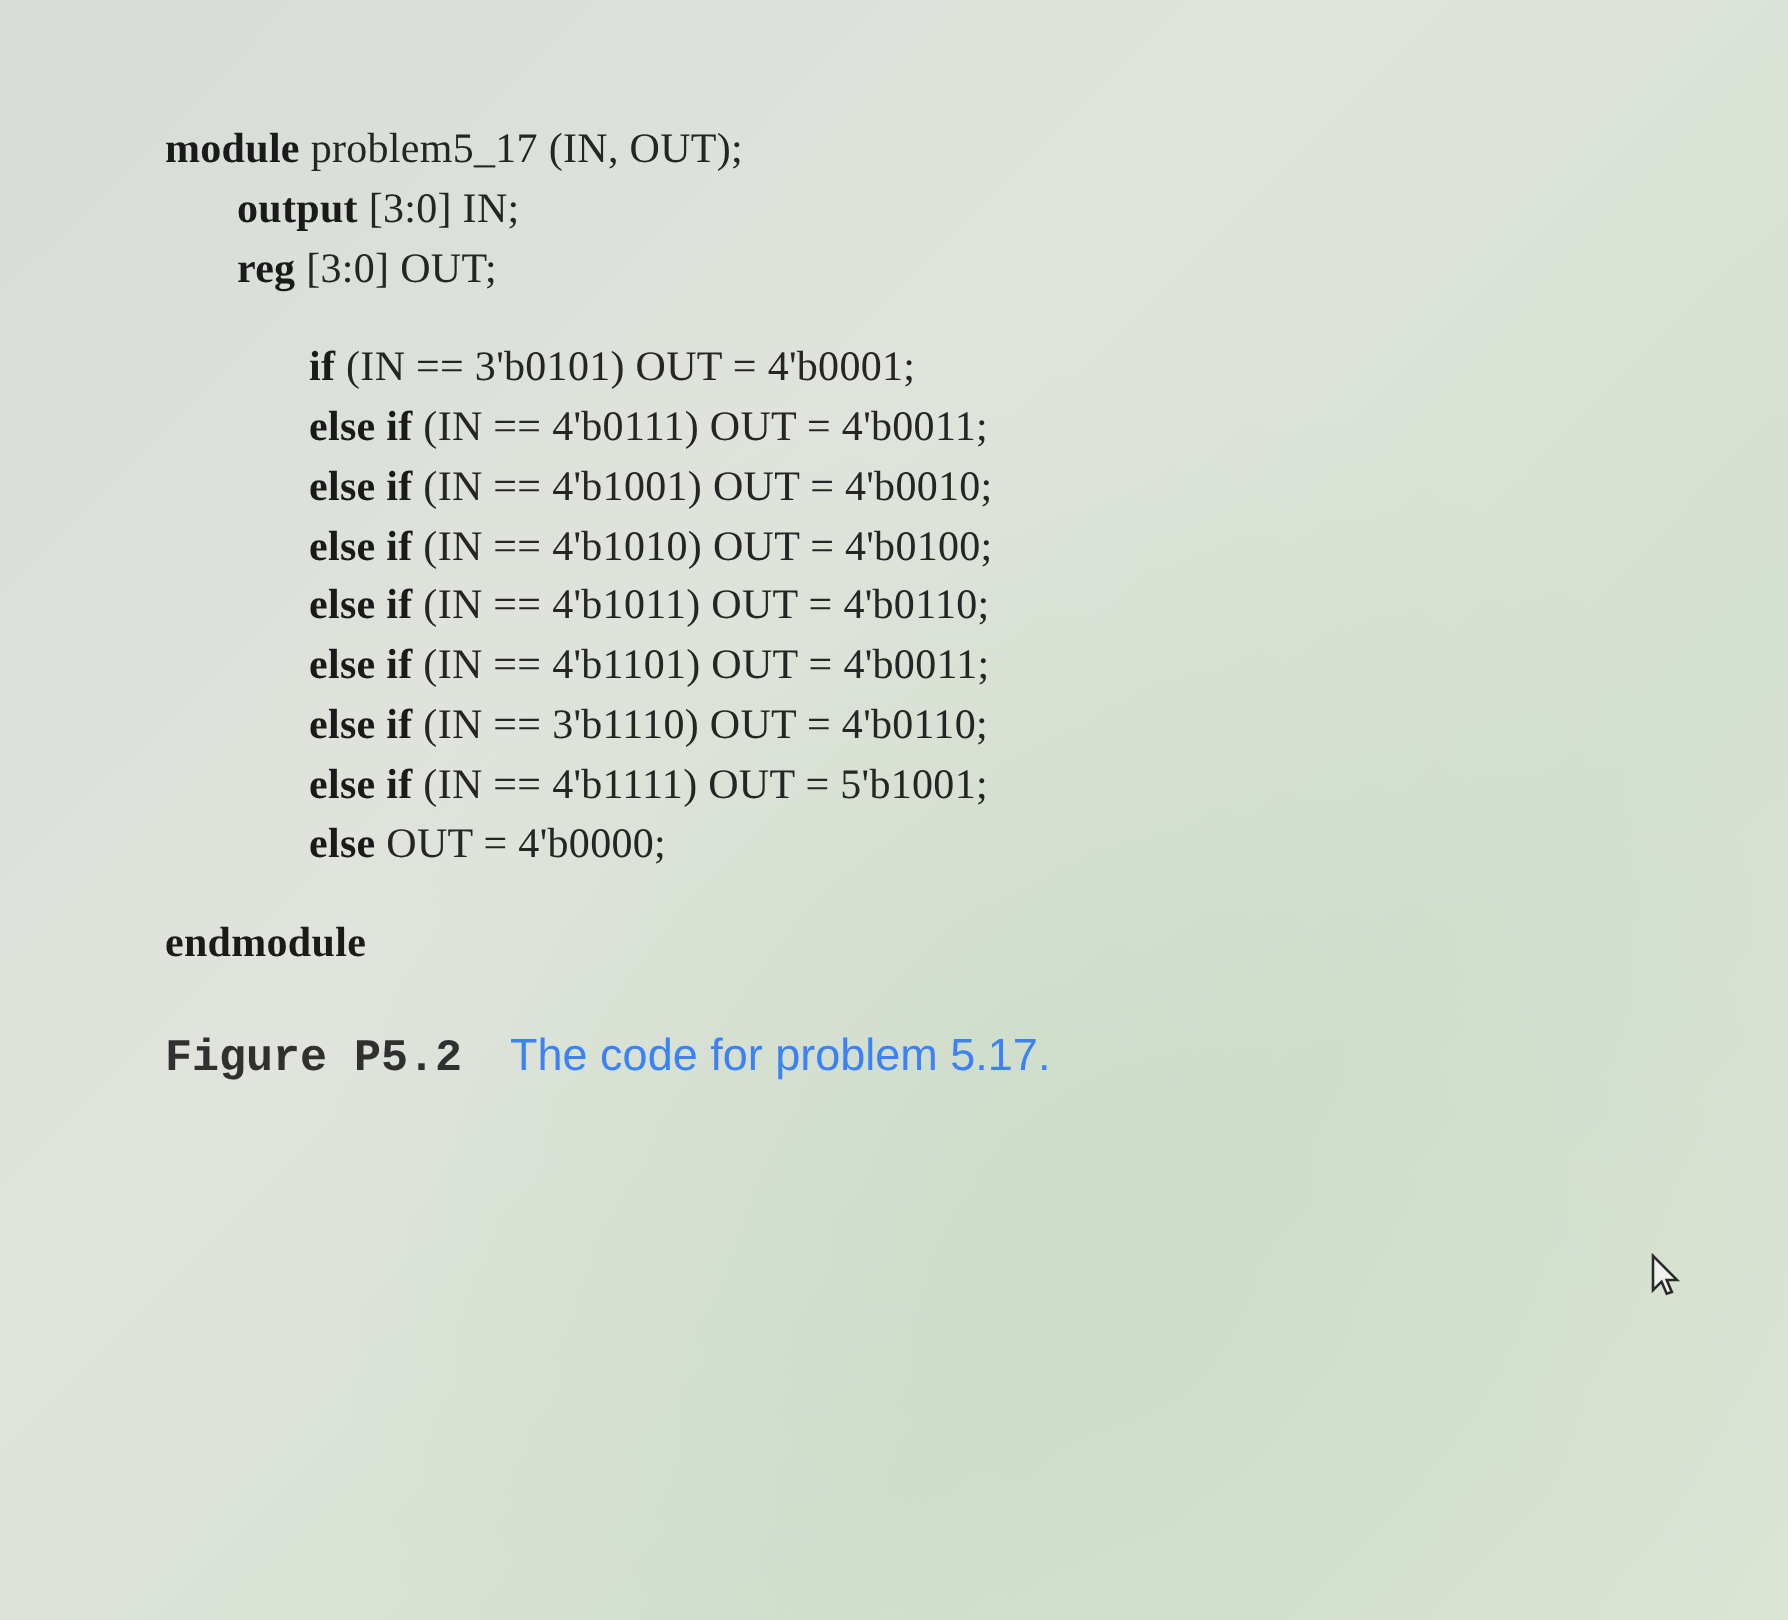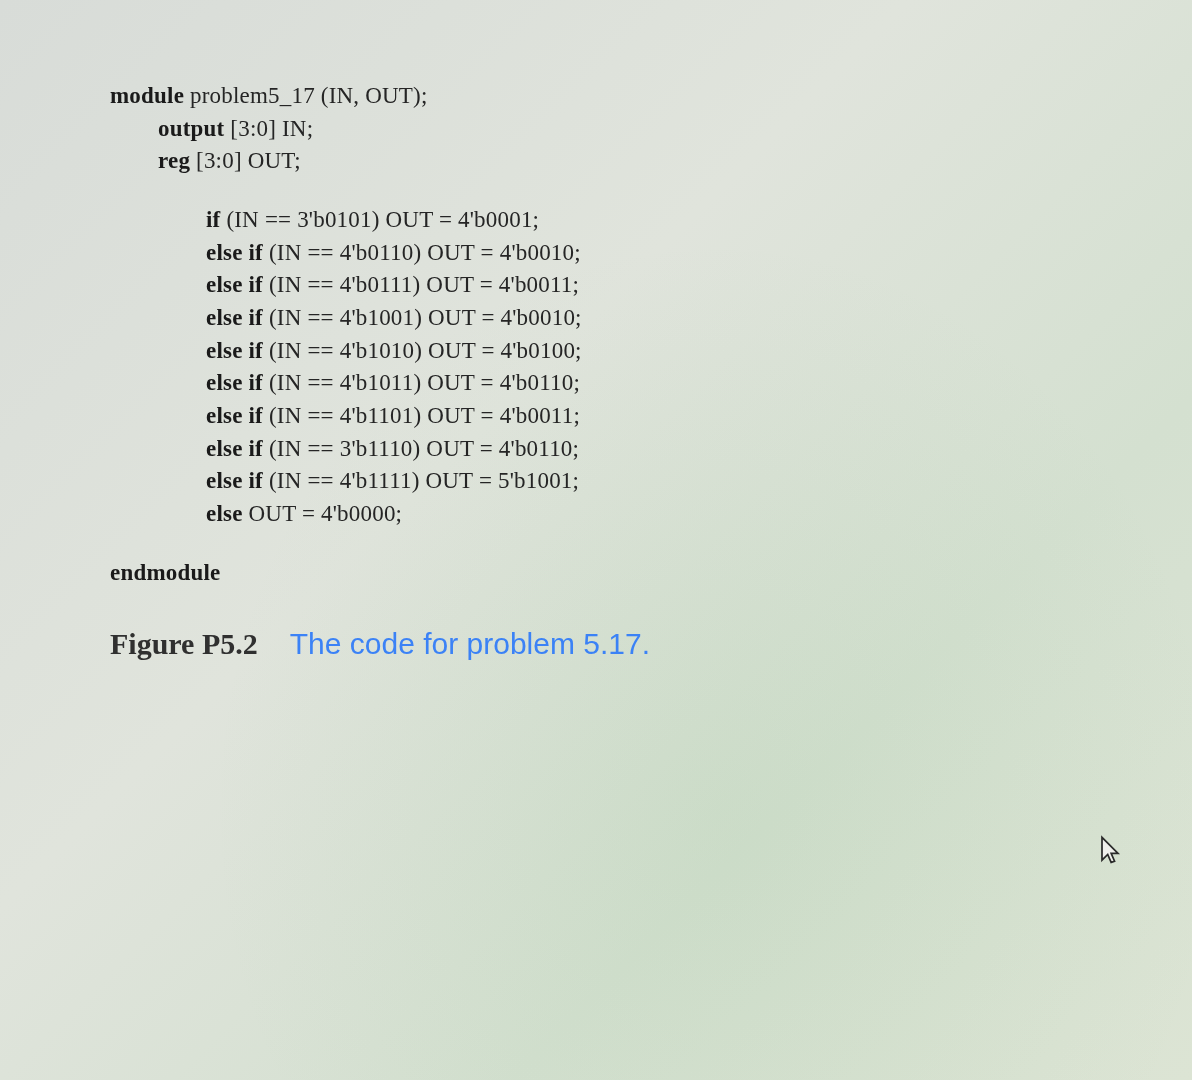--- a/index.html
+++ b/index.html
@@ -14,21 +14,21 @@
       font-family: "Times New Roman", Times, serif;
       color: #1a1a1a;
       padding: 80px 110px;
       position: relative;
       overflow: hidden;
     }
     .page {
       position: relative;
     }
     .code-block {
-      font-size: 23px;
+      font-size: 28px;
       line-height: 1.42;
       color: #252525;
     }
     .kw {
       font-weight: bold;
       color: #1a1a1a;
     }
     .indent1 {
       padding-left: 48px;
     }
@@ -42,21 +42,21 @@
     .spacer {
       height: 26px;
     }
     .caption {
       margin-top: 38px;
       font-size: 30px;
       color: #303030;
     }
     .caption-label {
       font-weight: bold;
-      font-family: Liberation Serif, serif;
+      font-family: Liberation Mono, monospace;
       margin-right: 32px;
     }
     .caption-text {
       font-family: Arial, Helvetica, sans-serif;
       color: #3b82f6;
     }
     .cursor {
       position: absolute;
       right: 70px;
       top: 835px;
@@ -84,21 +84,20 @@
 
 <div class="page">
   <div class="code-block">
     <div class="line"><span class="kw">module</span><span>  problem5_17 (IN, OUT);</span></div>
     <div class="line indent1"><span class="kw">output</span><span>  [3:0] IN;</span></div>
     <div class="line indent1"><span class="kw">reg</span><span>  [3:0] OUT;</span></div>
 
     <div class="spacer"></div>
 
     <div class="line indent2"><span class="kw">if</span><span> (IN == 3'b0101)   OUT = 4'b0001;</span></div>
-    <div class="line indent2"><span class="kw">else if</span><span> (IN == 4'b0110)   OUT = 4'b0010;</span></div>
     <div class="line indent2"><span class="kw">else if</span><span> (IN == 4'b0111)   OUT = 4'b0011;</span></div>
     <div class="line indent2"><span class="kw">else if</span><span> (IN == 4'b1001)   OUT = 4'b0010;</span></div>
     <div class="line indent2"><span class="kw">else if</span><span> (IN == 4'b1010)   OUT = 4'b0100;</span></div>
     <div class="line indent2"><span class="kw">else if</span><span> (IN == 4'b1011)   OUT = 4'b0110;</span></div>
     <div class="line indent2"><span class="kw">else if</span><span> (IN == 4'b1101)   OUT = 4'b0011;</span></div>
     <div class="line indent2"><span class="kw">else if</span><span> (IN == 3'b1110)   OUT = 4'b0110;</span></div>
     <div class="line indent2"><span class="kw">else if</span><span> (IN == 4'b1111)   OUT = 5'b1001;</span></div>
     <div class="line indent2"><span class="kw">else</span><span>   OUT = 4'b0000;</span></div>
 
     <div class="spacer"></div>

